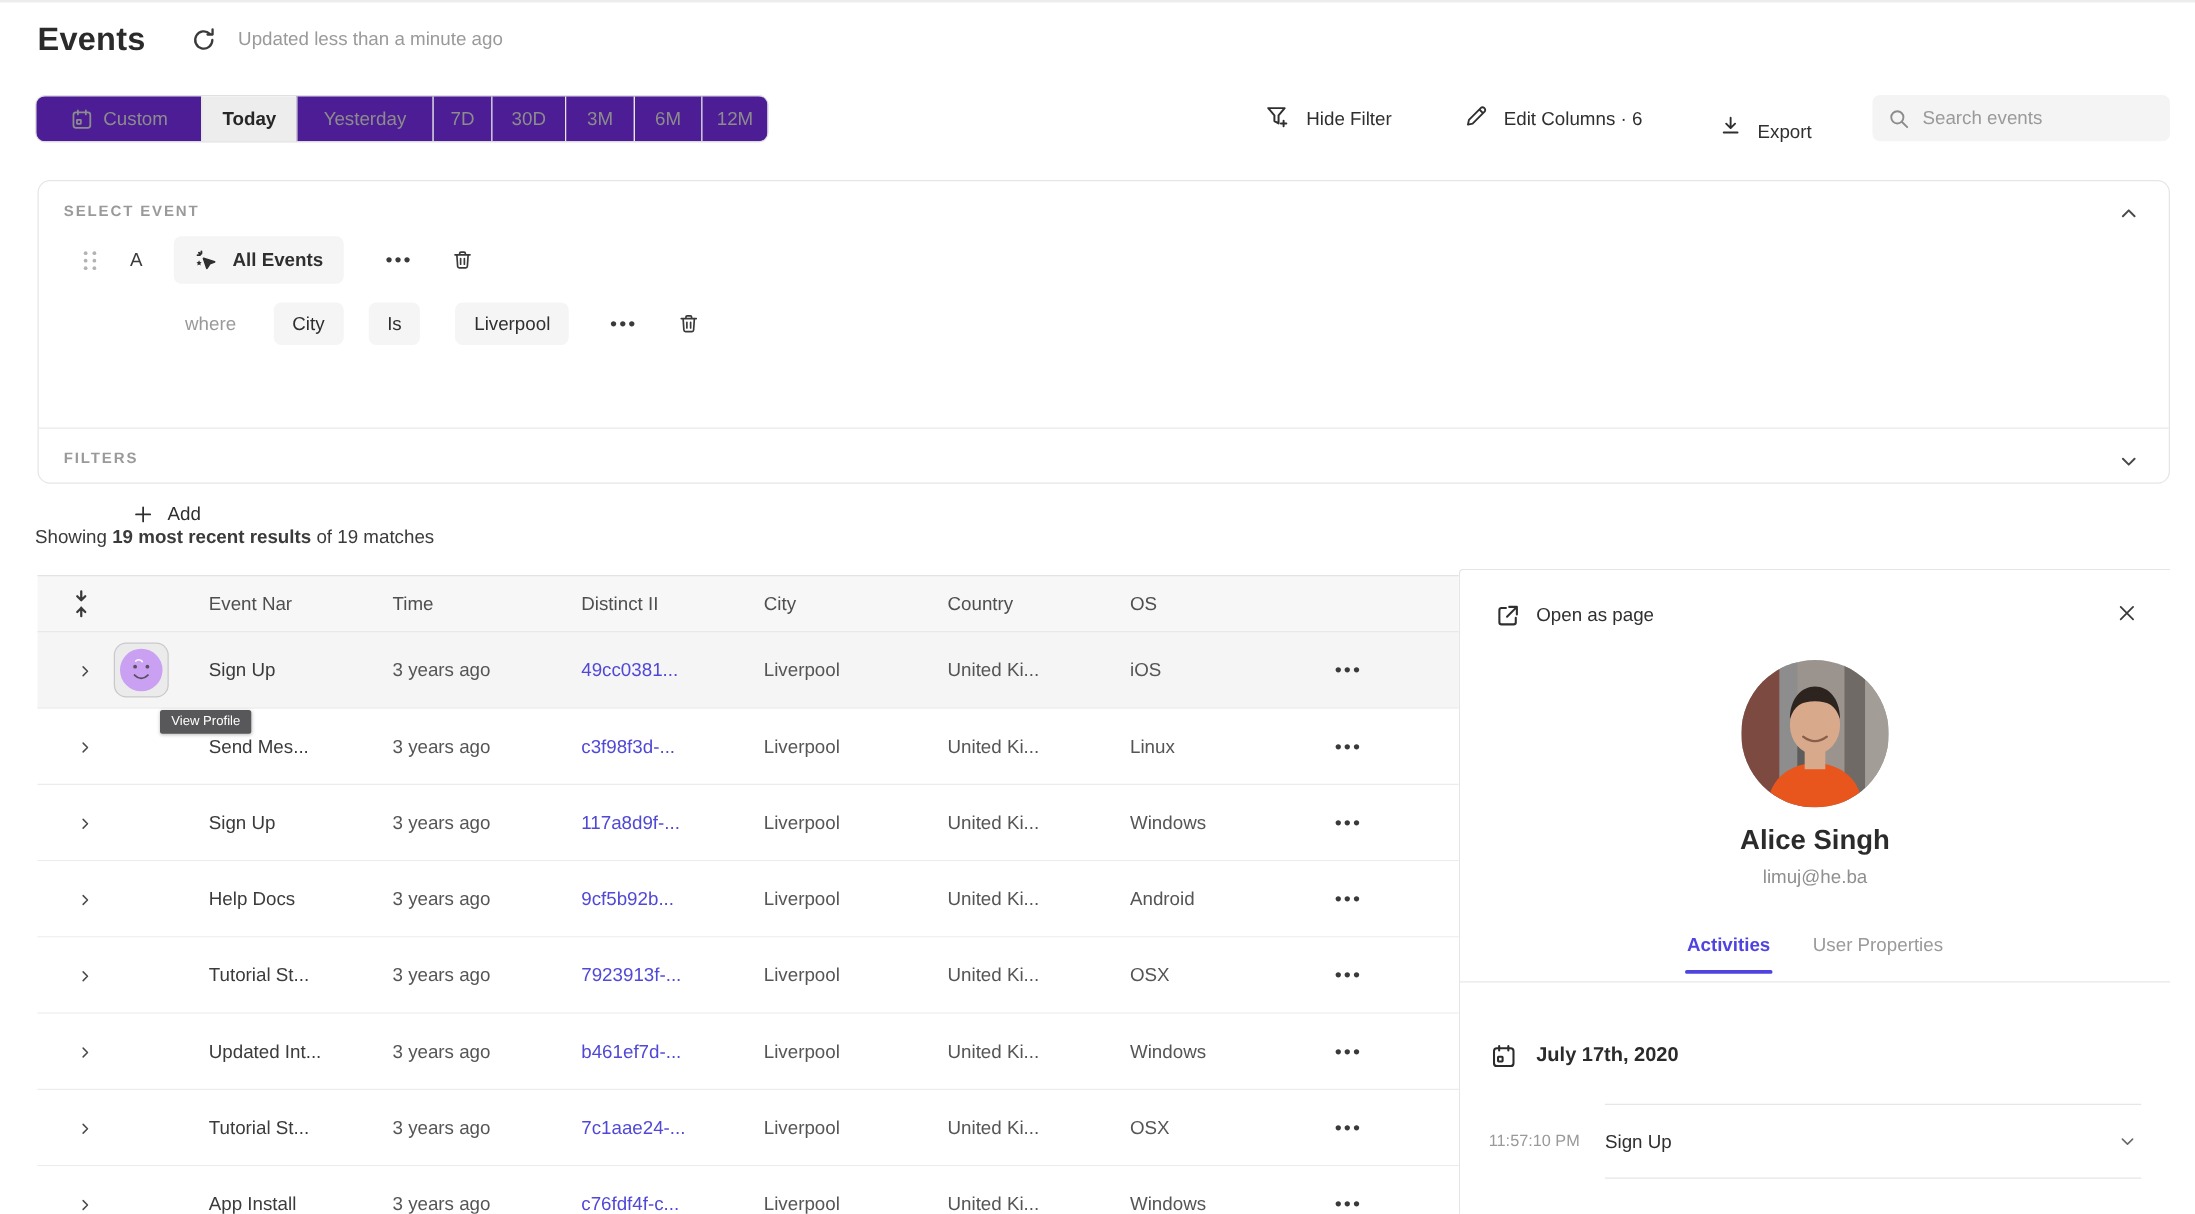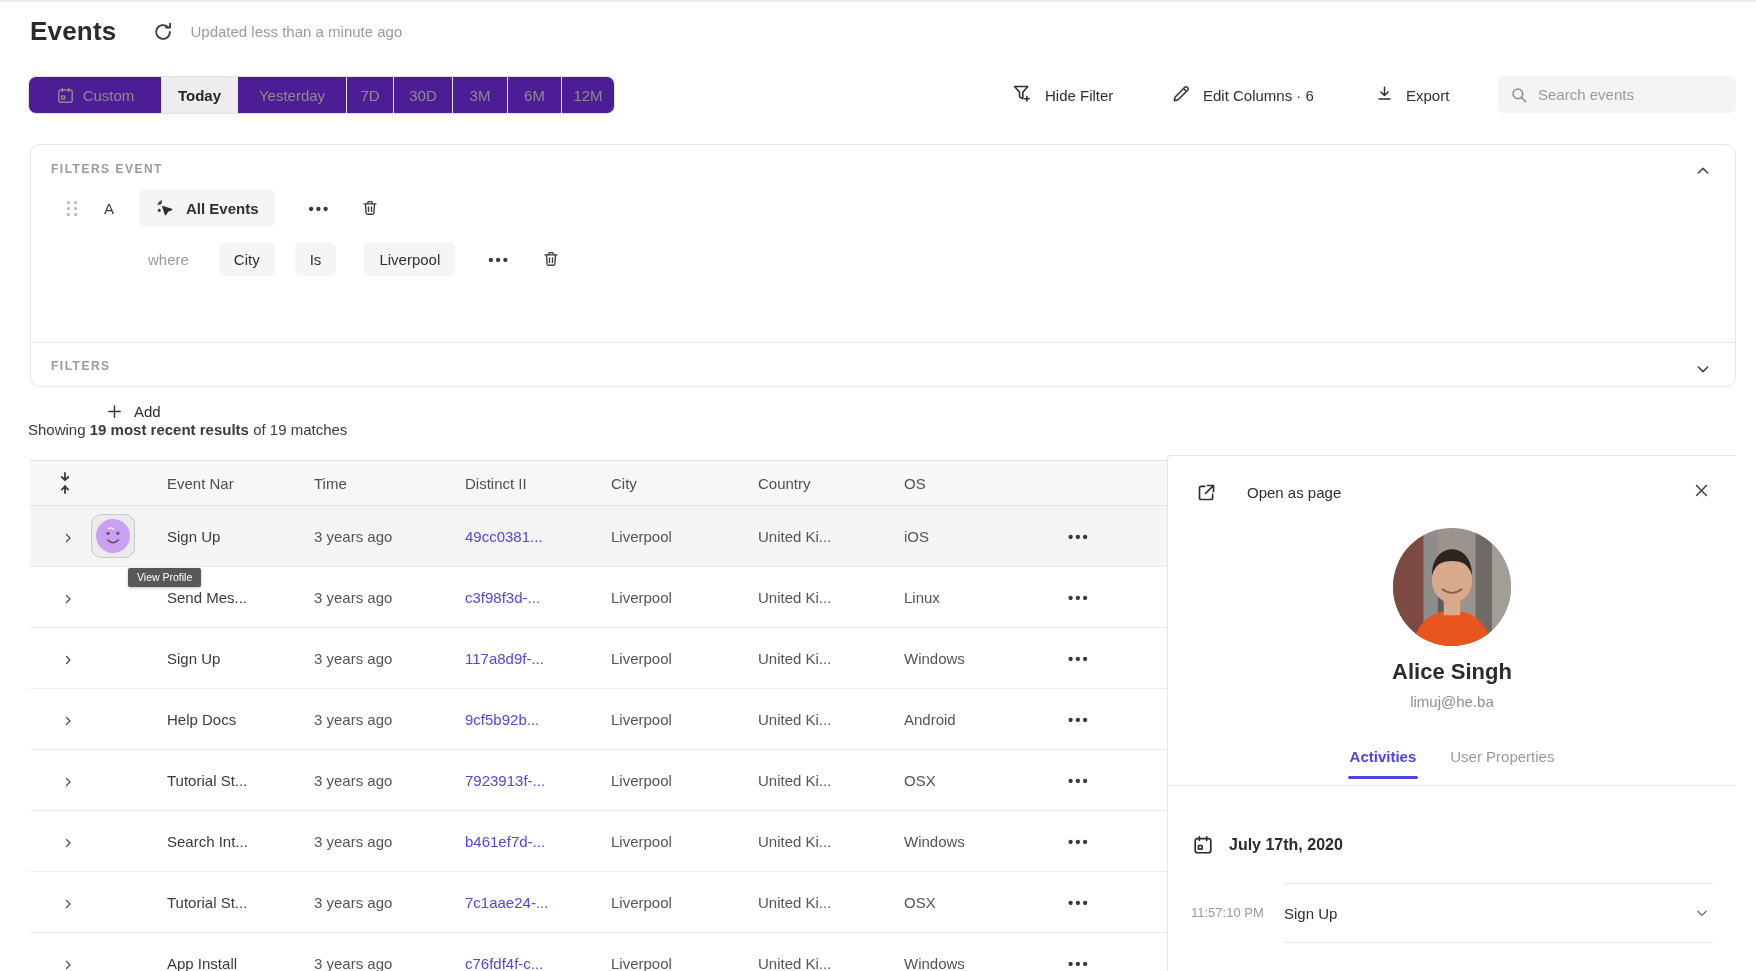--- a/index.html
+++ b/index.html
@@ -17,21 +17,21 @@
   .datebar { position:absolute; top:74px; left:28px; height:38px; display:flex;
     border:1px solid #e0e0e0; border-radius:8px; overflow:hidden; background:#fff; }
   .datetab { display:flex; align-items:center; justify-content:center; gap:8px;
     font-size:15px; color:#8c8c8c; border-left:1px solid #e6e6e6; cursor:pointer; background:#4c1d95; }
   .datetab:first-child { border-left:none; }
   .datetab.active { background:#ededed; color:#262626; font-weight:bold; }
   .tb-btn { display:flex; align-items:center; gap:12px; font-size:15px; color:#2f2f2f; cursor:pointer; white-space:nowrap; }
   .tb-btn svg { flex:0 0 auto; }
   #btn-hide-filter { position:absolute; left:1012px; top:74px; height:38px; }
   #btn-edit-columns { position:absolute; left:1171px; top:74px; height:38px;justify-content:space-between; }
-  #btn-export { position:absolute; left:1375px; top:74px; height:38px; }
+  #btn-export { position:absolute; left:1375px; top:74px; height:38px;align-items:flex-end; }
   .searchbox { position:absolute; left:1498px; top:74px; width:238px; height:37px;
     background:#f4f4f4; border-radius:6px; display:flex; align-items:center; padding:0 12px; gap:10px; }
   .searchbox input { border:none; outline:none; background:transparent; font-size:15px;
     color:#3a3a3a; width:100%; font-family:"Liberation Sans",sans-serif; }
   .searchbox input::placeholder { color:#9a9a9a; }
 
   
   .qcard { position:absolute; top:142px; left:30px; width:1706px; height:243px;
     border:1px solid #e6e6e6; border-radius:10px; background:#fff; }
   .qsection-label { font-size:12px; color:#9a9a9a; letter-spacing:1.5px; font-weight:bold; }
@@ -84,21 +84,21 @@
   .cell-id { color:#5149d6; cursor:pointer; }
   .cell-city,.cell-country,.cell-os { color:#555; }
   .cell-actions { color:#3a3a3a; padding-left:28px; }
   .tooltip { position:absolute; left:128px; top:566px; background:#58585a; color:#fff;
     font-size:10.5px; padding:3px 9px 4px; border-radius:2px; z-index:30; white-space:nowrap;
     box-shadow:0 1px 3px rgba(0,0,0,.25); }
 
   
   .panel { position:absolute; top:453px; left:1167px; width:569px; height:518px; background:#fff;
     border-top:1px solid #e5e5e5; border-left:1px solid #e5e5e5; border-top-left-radius:4px; z-index:20; }
-  .p-open { position:absolute; top:26px; left:28px; display:flex; align-items:center; gap:30px;
+  .p-open { position:absolute; top:26px; left:28px; display:flex; align-items:center; gap:12px;
     font-size:15px; color:#2f2f2f; cursor:pointer; }
   .p-close { position:absolute; top:26px; right:26px; width:17px; height:17px; color:#3a3a3a; cursor:pointer; }
   .p-photo { position:absolute; top:72px; left:225px; width:118px; height:118px; border-radius:50%;
     overflow:hidden; }
   .p-name { position:absolute; top:203px; left:0; width:100%; text-align:center; font-size:22px;
     font-weight:bold; color:#2b2b2b; }
   .p-email { position:absolute; top:237px; left:0; width:100%; text-align:center; font-size:15px; color:#8f8f8f; }
   .p-tabs { position:absolute; top:292px; left:0; width:100%; display:flex; justify-content:center;
     gap:34px; font-size:15px; }
   .p-tab { color:#9a9a9a; cursor:pointer; padding-bottom:14px; position:relative; }
@@ -197,21 +197,21 @@
     <span style="color:#8c8c8c;display:flex;">
       <svg viewBox="0 0 24 24" fill="none" stroke="currentColor" stroke-width="2" width="18" height="18">
         <circle cx="10.5" cy="10.5" r="6.5"></circle>
           <path d="M15.5 15.5L21 21" stroke-linecap="round"></path>
       </svg>
     </span>
     <input type="text" placeholder="Search events" style="">
   </div>
 
   <div class="qcard">
-    <div class="qsection-label q-select-label">FILTERS EVENT</div>
+    <div class="qsection-label q-select-label">SELECT EVENT</div>
     <span class="q-chevron q-chev-up">
       <svg viewBox="0 0 24 24" fill="none" stroke="currentColor" stroke-width="2.4" width="16" height="16">
         <path d="M5 15l7-7 7 7" stroke-linecap="round" stroke-linejoin="round"></path>
       </svg>
     </span>
 
     <div class="qrowA">
       <span class="draghandle">
         <i></i>
           <i></i>
@@ -391,21 +391,21 @@
         <div class="t-row">
           <span class="expander"><svg viewBox="0 0 24 24" fill="none" stroke="currentColor" stroke-width="2.4" width="12" height="12">
               <path d="M9 5l7 7-7 7" stroke-linecap="round" stroke-linejoin="round"></path>
             </svg></span>
           <span><span class="avatar" style="background: rgb(167, 141, 240);"><svg class="face" viewBox="0 0 38 38" width="100%" height="100%">
                 <circle cx="13.5" cy="16" r="1.7" fill="#3b3b3b" opacity=".8"></circle>
                 <circle cx="24.5" cy="16" r="1.7" fill="#3b3b3b" opacity=".8"></circle>
                 <path d="M13 23.5c2 2 4 3 6 3s4-1 6-3" stroke="#3b3b3b" stroke-width="1.6" fill="none" stroke-linecap="round" opacity=".8"></path>
                 <path d="M14 11c2-1.5 4.5-1.2 6 .5" stroke="#fff" stroke-width="1.4" fill="none" stroke-linecap="round" opacity=".9"></path>
               </svg></span></span>
-          <span class="cell-event">Search Int...</span>
+          <span class="cell-event">Updated Int...</span>
           <span class="cell-time">3 years ago</span>
           <span class="cell-id">b461ef7d-...</span>
           <span class="cell-city">Liverpool</span>
           <span class="cell-country">United Ki...</span>
           <span class="cell-os">Windows</span>
           <span class="cell-actions dots-btn">•••</span>
         </div>
         <div class="t-row">
           <span class="expander"><svg viewBox="0 0 24 24" fill="none" stroke="currentColor" stroke-width="2.4" width="12" height="12">
               <path d="M9 5l7 7-7 7" stroke-linecap="round" stroke-linejoin="round"></path>

